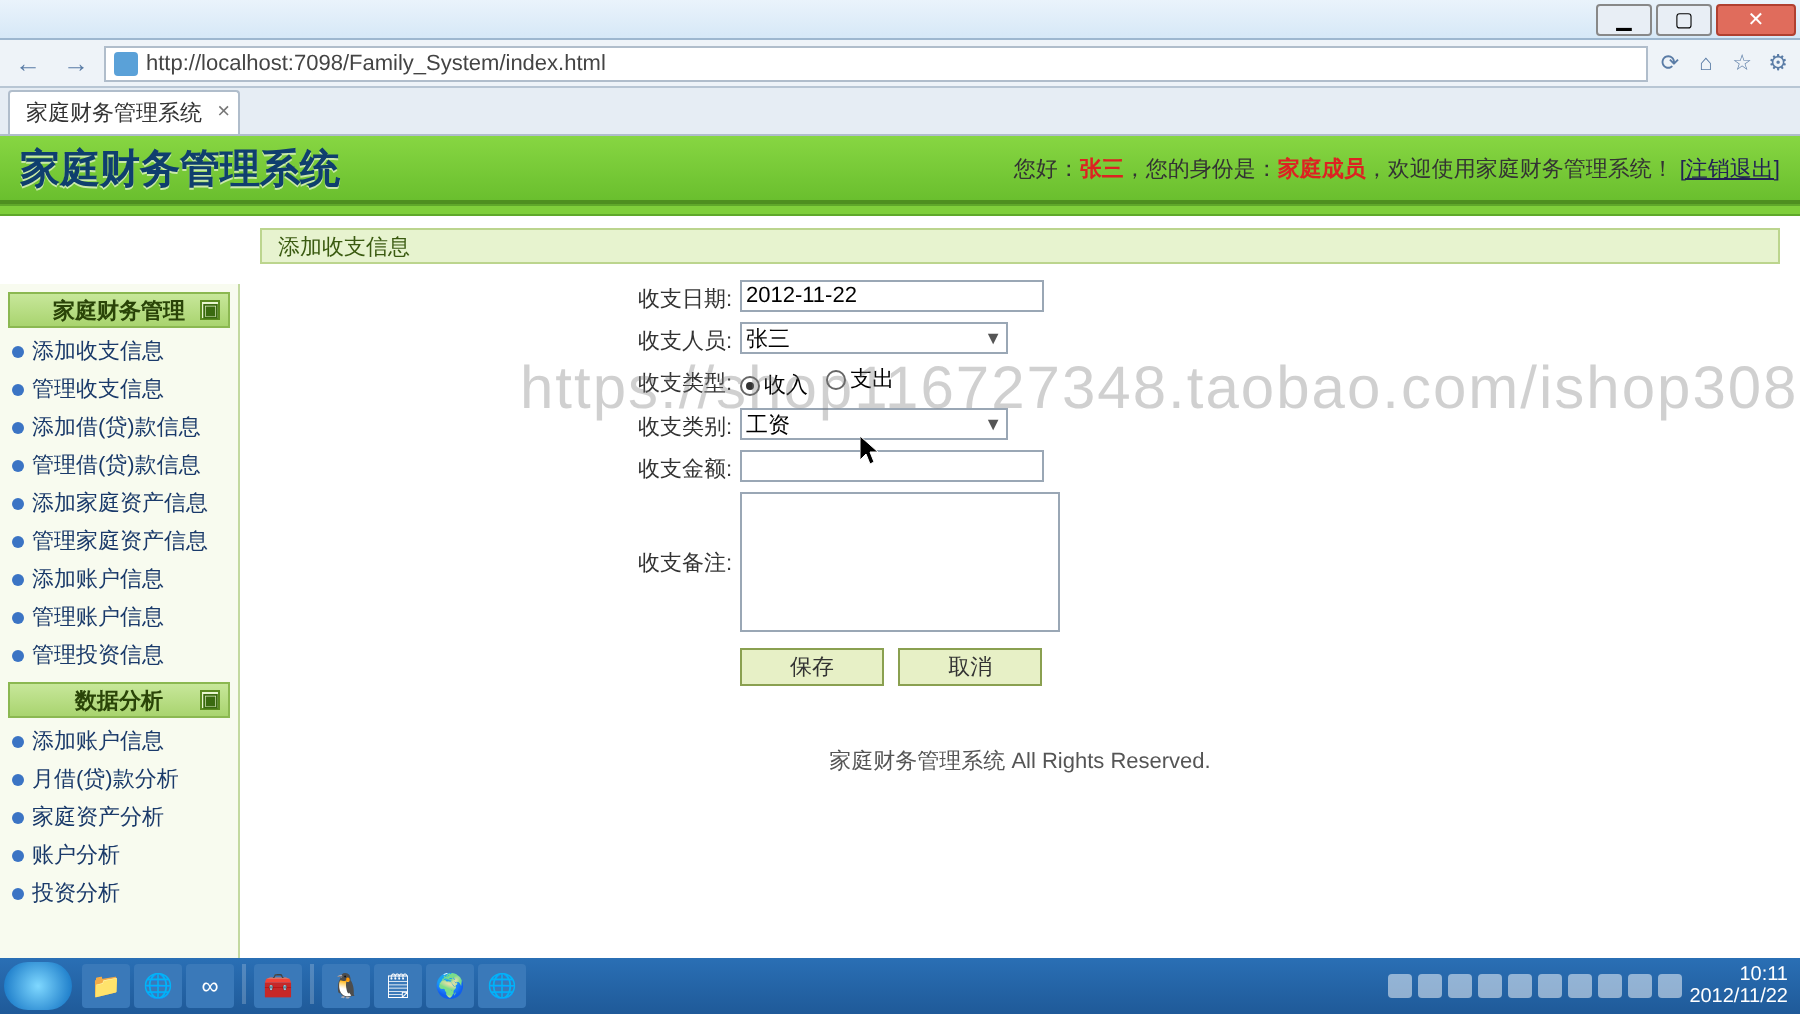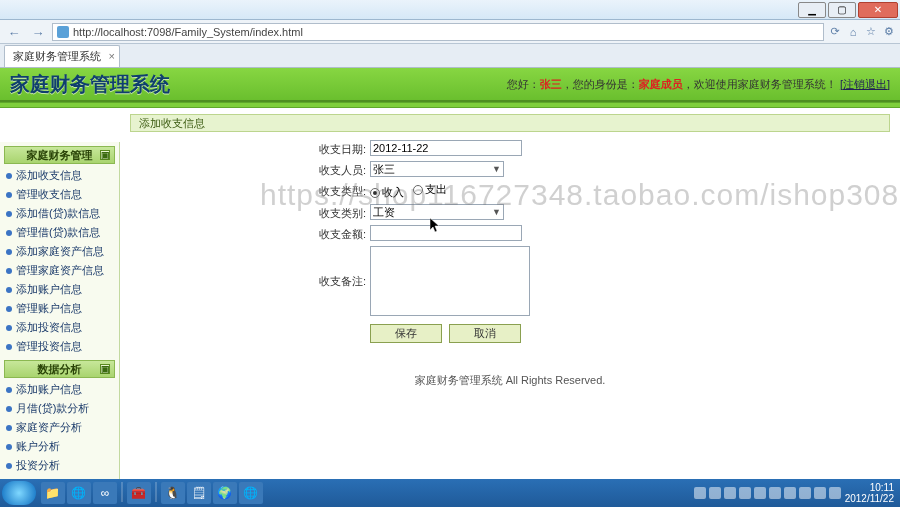--- a/index.html
+++ b/index.html
@@ -140,24 +140,20 @@
           <div class="side-item">
             <span class="bullet"></span>
             <span>添加账户信息</span>
           </div>
           <div class="side-item">
             <span class="bullet"></span>
             <span>管理账户信息</span>
           </div>
           <div class="side-item">
             <span class="bullet"></span>
-            <span>添加投资信息</span>
-          </div>
-          <div class="side-item">
-            <span class="bullet"></span>
             <span>管理投资信息</span>
           </div>
         </div>
       <div class="side-group-hd" style="margin-top:4px">
         <span>数据分析</span>
         <span class="g-icon">▣</span>
       </div>
       <div id="g2-items">
           <div class="side-item">
             <span class="bullet"></span>

